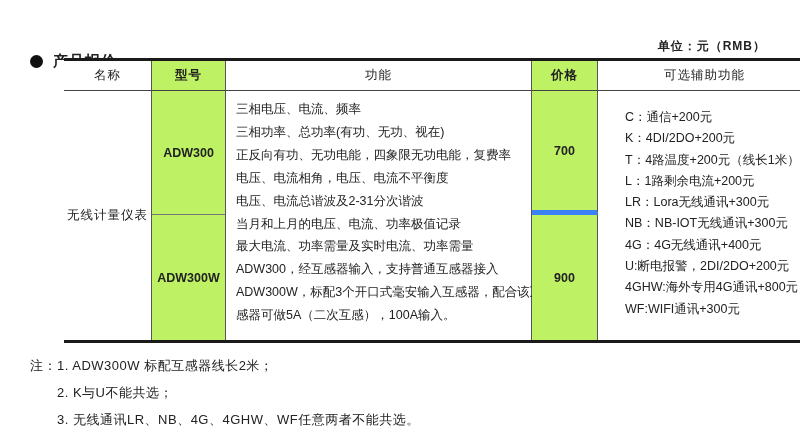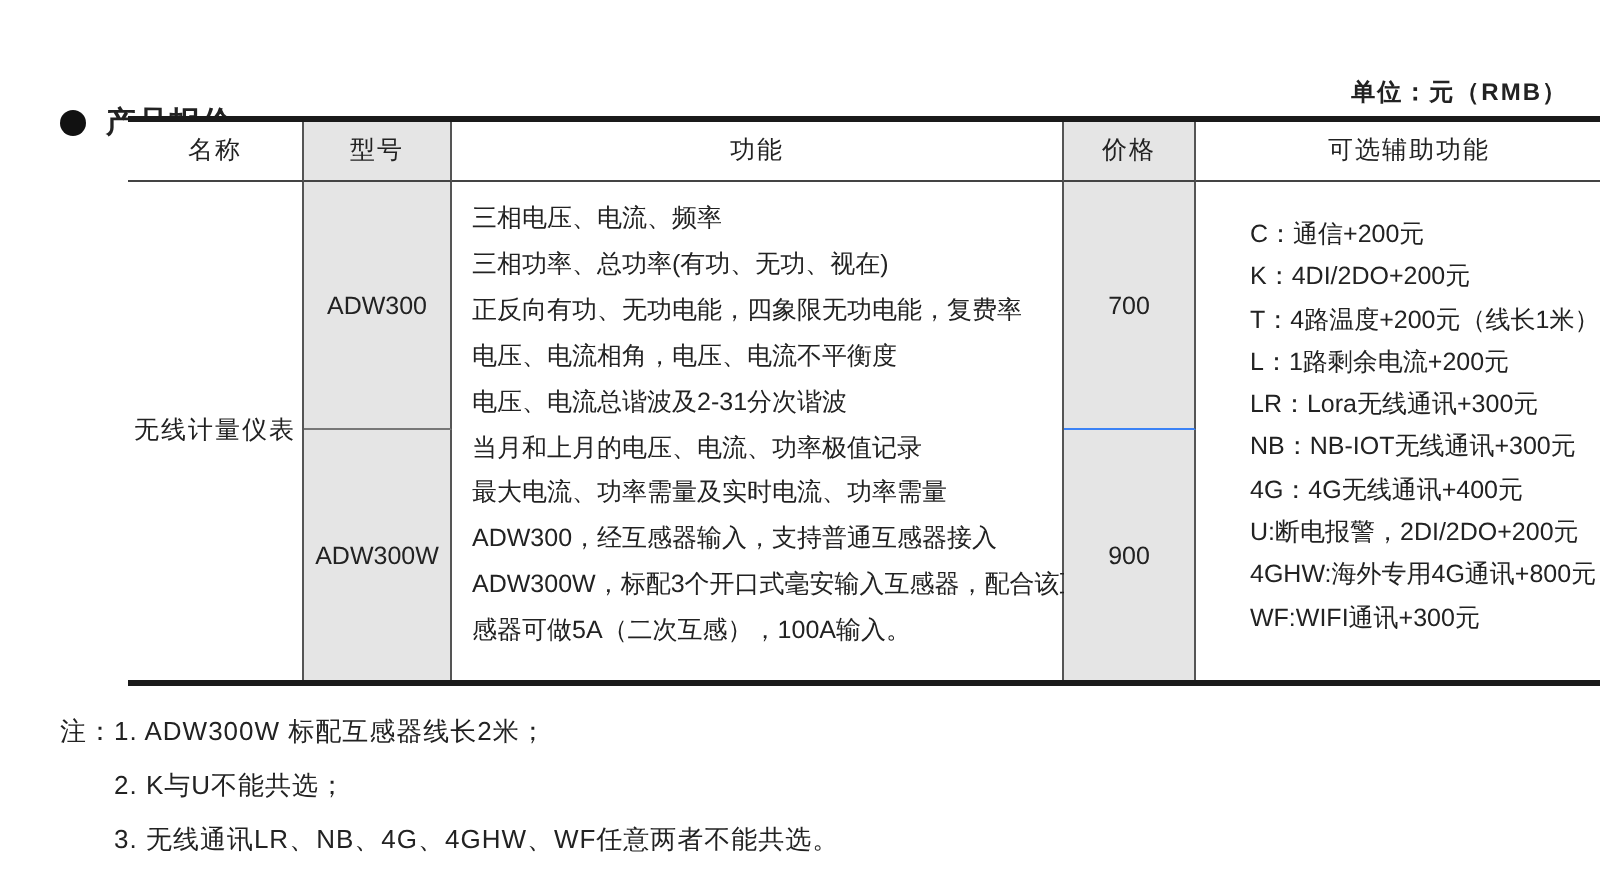--- a/index.html
+++ b/index.html
@@ -19,53 +19,53 @@
     display: flex; align-items: center; gap: 10px; margin-top: 40px;
   }
   .bullet {
     width: 13px; height: 13px; border-radius: 50%;
     background: #111111; flex: 0 0 auto;
   }
   .title-text { font-size: 15px; font-weight: bold; letter-spacing: 1px; }
 
   
   .unit-label {
-    position: absolute; right: 16px; top: 38px;
+    position: absolute; right: 34px; top: 38px;
     font-size: 12px; font-weight: bold; letter-spacing: 1px;
   }
 
   
   .quote-table {
     position: absolute; left: 28px; top: 58px; width: 747px;
     display: grid;
     grid-template-columns: 88px 74px 306px 66px 213px;
     grid-template-rows: 30px 124px 125px;
     border-top: 3px solid #1a1a1a;
     border-bottom: 3px solid #1a1a1a;
     font-size: 12.5px;
     margin-left: 36px;
   }
   .cell { background: #ffffff; }
-  .shaded { background: #e5e5e5; }
+  .shaded { background: #bef264; font-weight: bold; }
   .v-border { border-right: 1px solid #555555; }
   .hdr {
     grid-row: 1; display: flex; align-items: center; justify-content: center;
     border-bottom: 1px solid #444444;
     font-size: 12.5px; letter-spacing: 1px;
   }
   .center { display: flex; align-items: center; justify-content: center; }
   .name-cell  { grid-area: 2 / 1 / 4 / 2; letter-spacing: 1px; }
   .model-1    { grid-area: 2 / 2 / 3 / 3; border-bottom: 1px solid #777777; }
   .model-2    { grid-area: 3 / 2 / 4 / 3; }
   .func-cell  {
     grid-area: 2 / 3 / 4 / 4;
     padding: 7px 6px 0 10px;
     line-height: 22.9px;
   }
-  .price-1    { grid-area: 2 / 4 / 3 / 5; border-bottom: 1px solid #3b82f6; }
+  .price-1    { grid-area: 2 / 4 / 3 / 5; border-bottom: 5px solid #3b82f6; }
   .price-2    { grid-area: 3 / 4 / 4 / 5; }
   .opt-cell   {
     grid-area: 2 / 5 / 4 / 6;
     padding: 16px 4px 0 27px;
     line-height: 21.3px;
   }
   .line { white-space: nowrap; }
 
   
   .notes {

